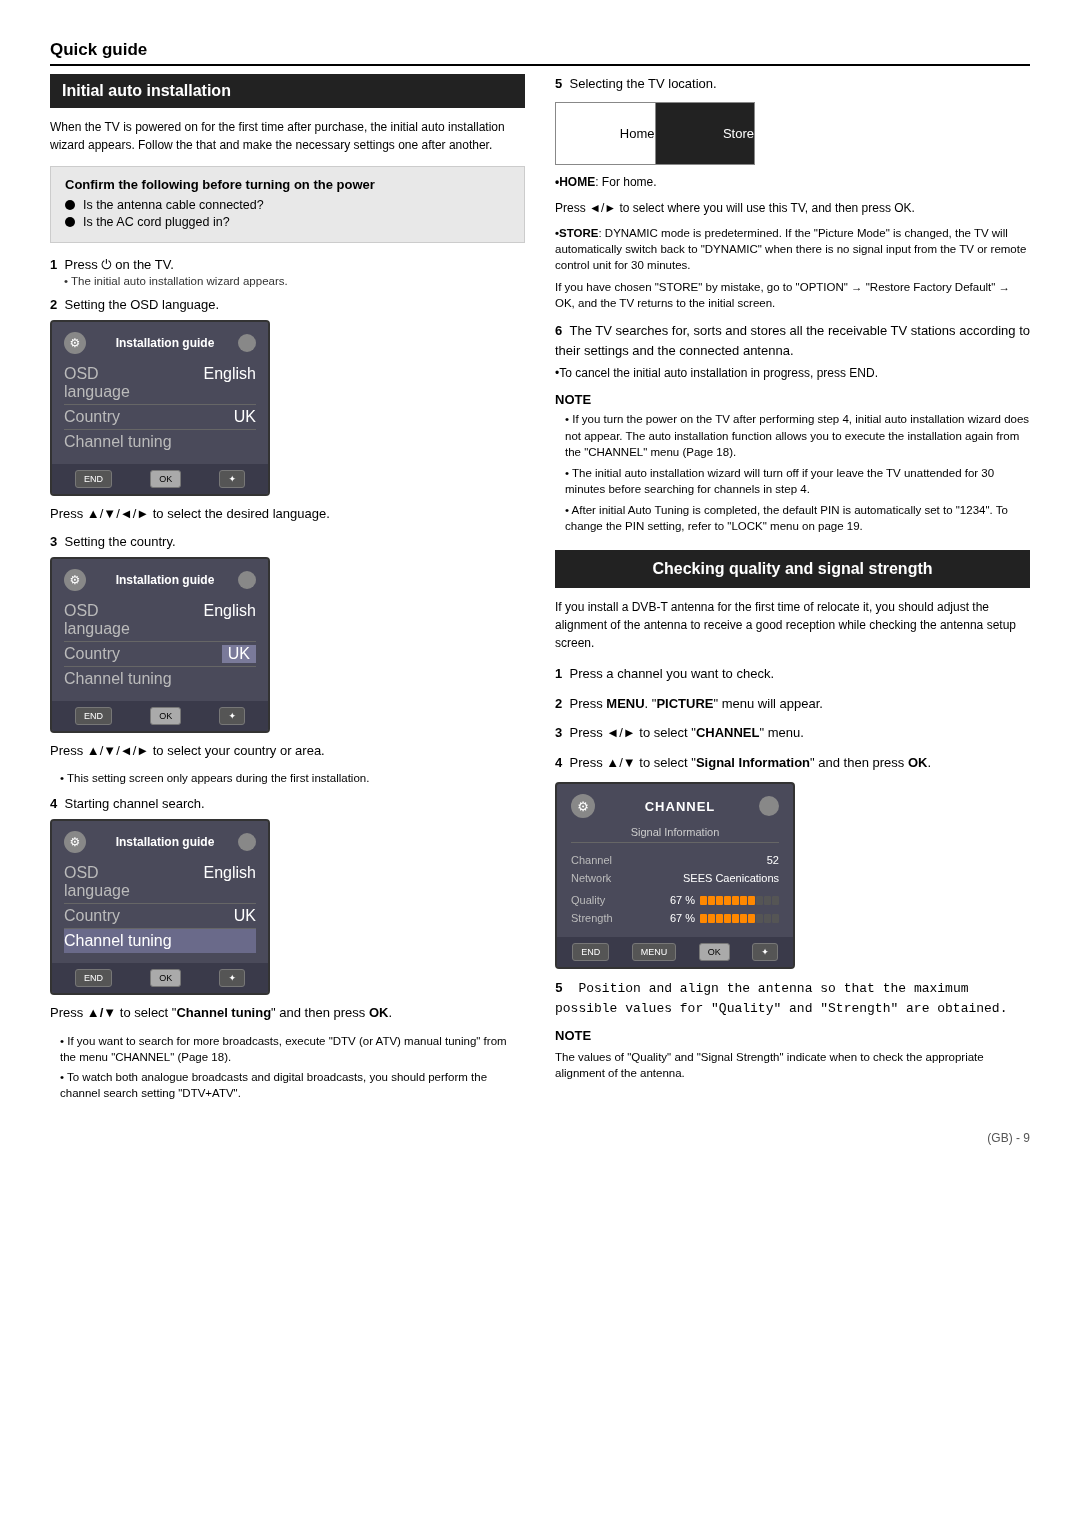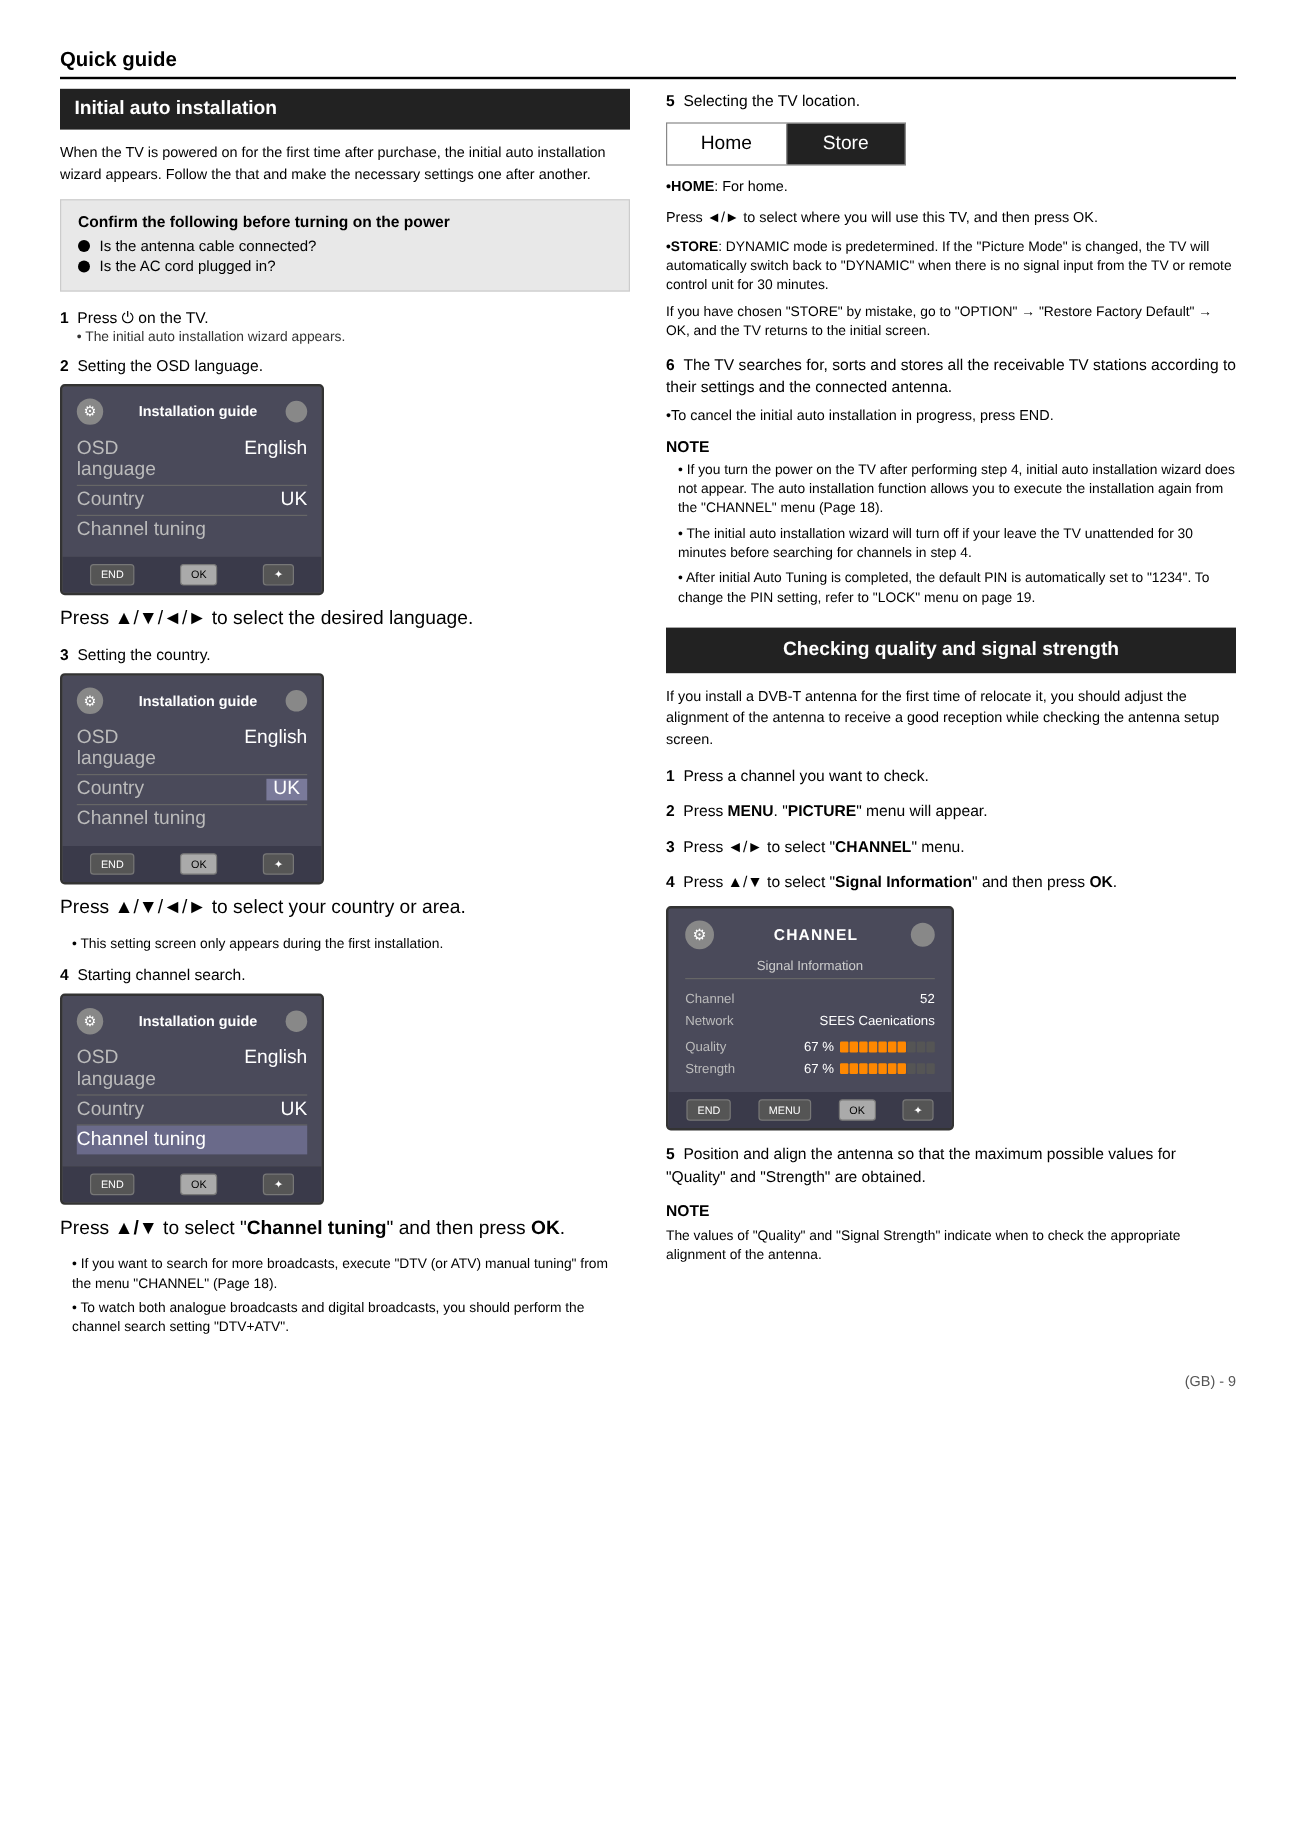--- a/index.html
+++ b/index.html
@@ -165,21 +165,21 @@
       font-size: 9px;
       padding: 3px 8px;
       border-radius: 3px;
       border: 1px solid #777;
     }
     .tv-btn-ok {
       background: #aaa;
       color: #000;
     }
     .press-text {
-      font-size: 16px;
+      font-size: 13px;
       margin: 6px 0 10px 0;
       line-height: 1.5;
     }
     .bullet-note {
       font-size: 11.5px;
       margin-left: 10px;
       margin-bottom: 4px;
       line-height: 1.4;
     }
     .bullet-note::before {
@@ -208,23 +208,23 @@
     }
     .location-buttons {
       display: flex;
       gap: 0;
       margin: 8px 0;
       border: 1px solid #888;
       width: 200px;
     }
     .loc-btn {
       flex: 1;
-      text-align: center;
-      padding: 5px 0;
-      font-size: 16px;
+      text-align: right;
+      padding: 21px 0;
+      font-size: 13px;
       border-right: 1px solid #888;
     }
     .loc-btn:last-child { border-right: none; }
     .store-active {
       background: #222;
       color: #fff;
     }
     .bold { font-weight: bold; }
     .press-small {
       font-size: 12px;
@@ -615,21 +615,21 @@
             </div>
           </div>
           <div class="channel-buttons">
             <div class="ch-btn">END</div>
             <div class="ch-btn">MENU</div>
             <div class="ch-btn ch-btn-ok">OK</div>
             <div class="ch-btn">✦</div>
           </div>
         </div>
 
-        <div class="step-right" style="margin-top:8px;">
+        <div class="step-right" style="margin-top:8px;font-family:Liberation Mono, monospace;">
           <span class="step-right-num">5</span>
           <span>&nbsp;</span><span>Position and align the antenna so that the maximum possible values for "Quality" and "Strength" are obtained.</span>
         </div>
 
         <div>
           <div class="note-header">NOTE</div>
           <p class="dynamic-note">The values of "Quality" and "Signal Strength" indicate when to check the appropriate alignment of the antenna.</p>
         </div>
 
       </div>

